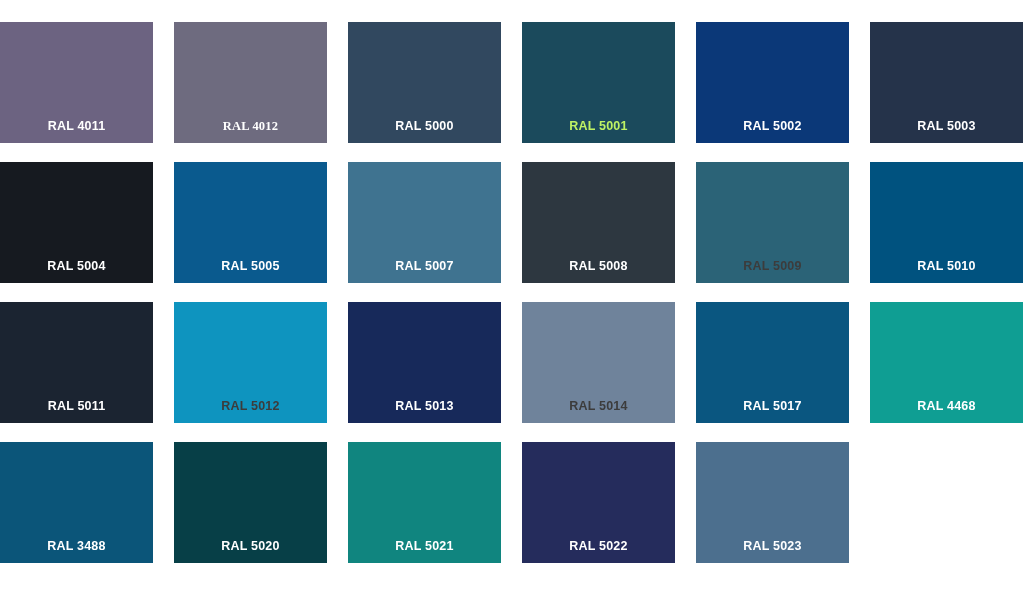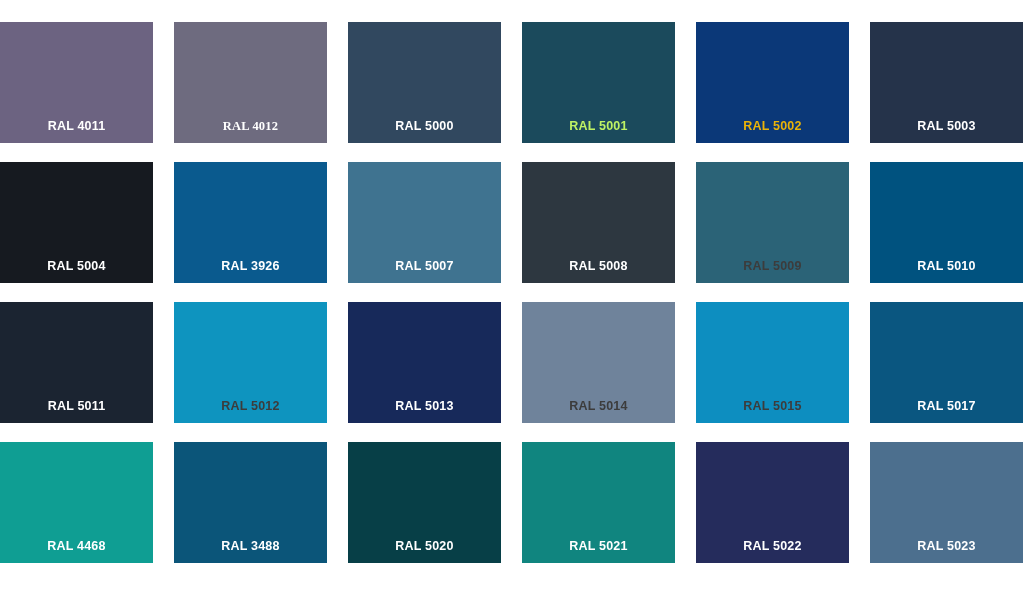--- a/index.html
+++ b/index.html
@@ -65,30 +65,30 @@
     <div class="swatch" style="background: rgb(110, 107, 127);">
       <span class="swatch-label" style="color: rgb(255, 255, 255); font-family: Liberation Serif, serif;">RAL 4012</span>
     </div>
     <div class="swatch" style="background: rgb(49, 72, 95);">
       <span class="swatch-label" style="color: rgb(255, 255, 255);">RAL 5000</span>
     </div>
     <div class="swatch" style="background: rgb(27, 74, 92);">
       <span class="swatch-label" style="color: #bef264;">RAL 5001</span>
     </div>
     <div class="swatch" style="background: rgb(11, 56, 120);">
-      <span class="swatch-label" style="color: #eab308;">RAL 5002</span>
+      <span class="swatch-label" style="color: #ffffff;">RAL 5002</span>
     </div>
     <div class="swatch" style="background: rgb(37, 51, 74);">
       <span class="swatch-label" style="color: rgb(255, 255, 255);">RAL 5003</span>
     </div>
     <div class="swatch" style="background: rgb(22, 26, 32);">
       <span class="swatch-label" style="color: rgb(255, 255, 255);">RAL 5004</span>
     </div>
     <div class="swatch" style="background: rgb(10, 90, 142);">
-      <span class="swatch-label" style="color: rgb(255, 255, 255);">RAL 3926</span>
+      <span class="swatch-label" style="color: rgb(255, 255, 255);">RAL 5005</span>
     </div>
     <div class="swatch" style="background: rgb(63, 115, 144);">
       <span class="swatch-label" style="color: rgb(255, 255, 255);">RAL 5007</span>
     </div>
     <div class="swatch" style="background: rgb(45, 55, 64);">
       <span class="swatch-label" style="color: rgb(255, 255, 255);">RAL 5008</span>
     </div>
     <div class="swatch" style="background: rgb(43, 99, 119);">
       <span class="swatch-label" style="color: rgb(60, 60, 60);">RAL 5009</span>
     </div>
@@ -100,23 +100,20 @@
     </div>
     <div class="swatch" style="background: rgb(14, 148, 191);">
       <span class="swatch-label" style="color: rgb(60, 60, 60);">RAL 5012</span>
     </div>
     <div class="swatch" style="background: rgb(23, 41, 90);">
       <span class="swatch-label" style="color: rgb(255, 255, 255);">RAL 5013</span>
     </div>
     <div class="swatch" style="background: rgb(111, 131, 155);">
       <span class="swatch-label" style="color: rgb(60, 60, 60);">RAL 5014</span>
     </div>
-    <div class="swatch" style="background: rgb(13, 142, 192);">
-      <span class="swatch-label" style="color: rgb(60, 60, 60);">RAL 5015</span>
-    </div>
     <div class="swatch" style="background: rgb(10, 86, 128);">
       <span class="swatch-label" style="color: rgb(255, 255, 255);">RAL 5017</span>
     </div>
     <div class="swatch" style="background: rgb(15, 158, 147);">
       <span class="swatch-label" style="color: rgb(255, 255, 255);">RAL 4468</span>
     </div>
     <div class="swatch" style="background: rgb(11, 85, 121);">
       <span class="swatch-label" style="color: rgb(255, 255, 255);">RAL 3488</span>
     </div>
     <div class="swatch" style="background: rgb(7, 63, 71);">

